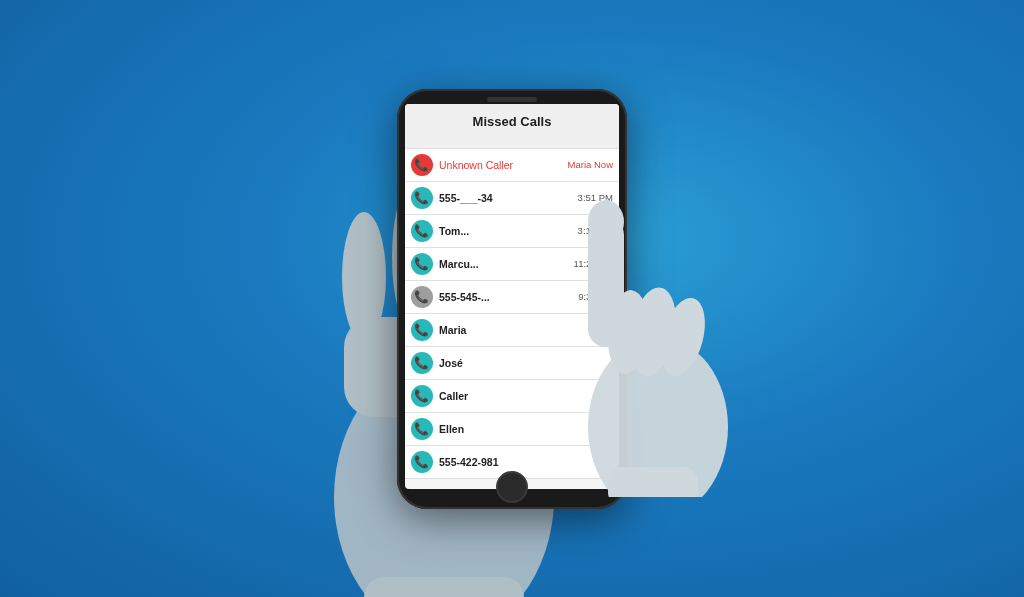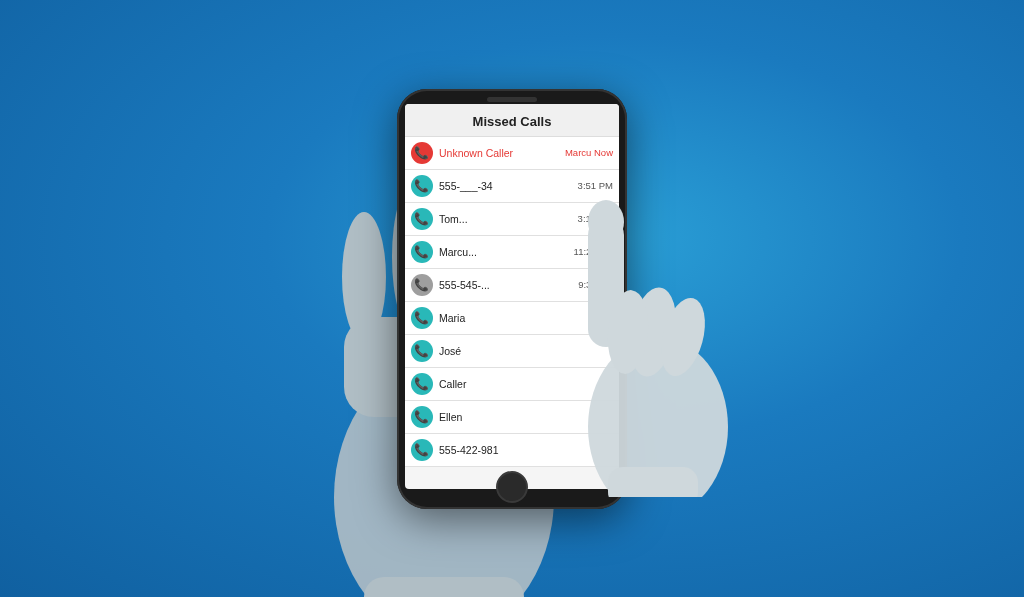--- a/index.html
+++ b/index.html
@@ -75,21 +75,21 @@
       background: #f5f5f5;
       border-radius: 4px;
       overflow: hidden;
       display: flex;
       flex-direction: column;
     }
 
     .screen-header {
       background: #f0f0f0;
       text-align: center;
-      padding: 8px 4px 6px;
+      padding: 8px 4px 18px;
       border-bottom: 1px solid #ddd;
     }
 
     .screen-header-title {
       font-size: 13px;
       font-weight: bold;
       color: #222;
     }
 
     .call-list {
@@ -133,21 +133,21 @@
 
     .call-icon.gray {
       background: #9e9e9e;
       color: white;
     }
 
     .call-name {
       flex: 1;
       font-size: 10.5px;
       color: #222;
-      font-weight: 400;
+      font-weight: 700;
     }
 
     .call-name.red-text {
       color: #e53935;
       font-weight: 500;
     }
 
     .call-time {
       font-size: 9.5px;
       color: #555;
@@ -210,21 +210,21 @@
     <div class="screen">
       <div class="screen-header">
         <span class="screen-header-title">Missed Calls</span>
       </div>
       <div class="call-list" id="call-list">
       <div class="call-item highlighted">
             <div class="call-icon red">
               <span class="phone-glyph">📞</span>
             </div>
             <span class="call-name red-text">Unknown Caller</span>
-            <span class="call-time red-text">Marcu Now</span>
+            <span class="call-time red-text">Maria Now</span>
           </div>
           <div class="call-item">
             <div class="call-icon teal">
               <span class="phone-glyph">📞</span>
             </div>
             <span class="call-name">555-___-34</span>
             <span class="call-time">3:51 PM</span>
           </div>
           <div class="call-item">
             <div class="call-icon teal">

